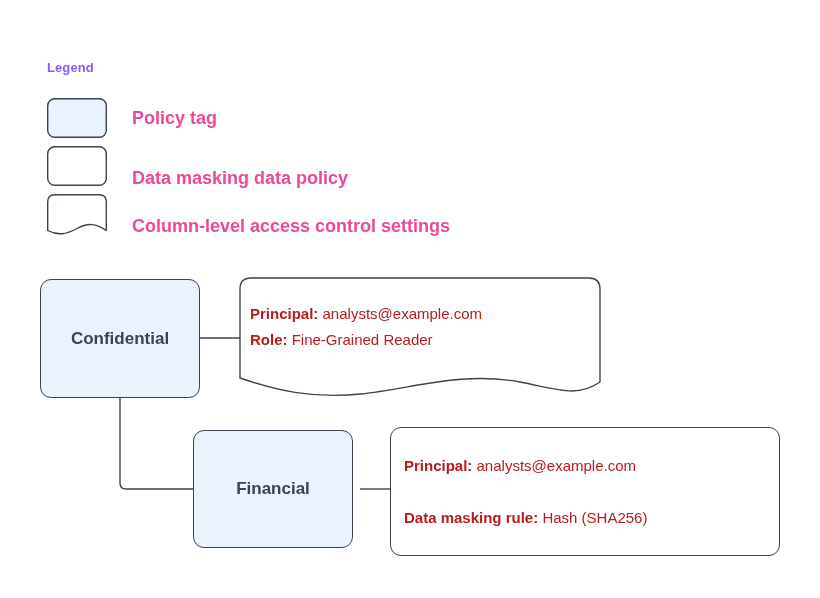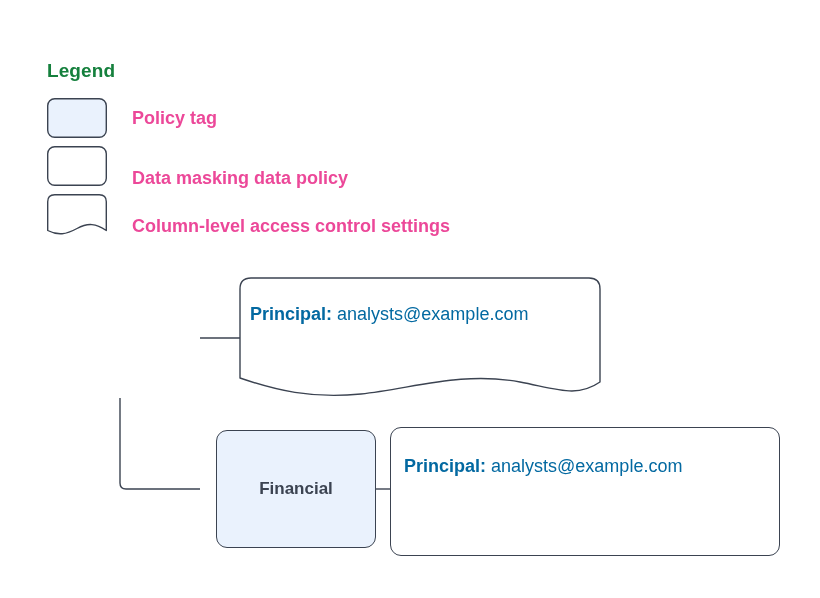--- a/index.html
+++ b/index.html
@@ -18,24 +18,24 @@
     height: 598px;
     background: #ffffff;
     overflow: hidden;
   }
 
   
   #legend-title {
     position: absolute;
     left: 47px;
     top: 60px;
-    font-size: 19px;
+    font-size: 13px;
     font-weight: bold;
     letter-spacing: 0.1px;
-    color: #15803d;
+    color: #8b5cf6;
   }
   .legend-row {
     position: absolute;
     left: 47px;
   }
   .legend-swatch {
     position: absolute;
     left: 0;
     top: 0;
     width: 60px;
@@ -72,22 +72,22 @@
     background: #ffffff;
   }
   .callout-doc {
     position: absolute;
   }
   .callout-doc svg {
     display: block;
   }
   .callout-text {
     position: absolute;
-    font-size: 18px;
-    color: #0369a1;
+    font-size: 15px;
+    color: #b91c1c;
     line-height: 26px;
     white-space: nowrap;
   }
   .callout-text .k {
     font-weight: bold;
   }
   .callout-text .v {
     font-weight: normal;
   }
 
@@ -138,43 +138,54 @@
 
   <svg id="connectors" viewBox="0 0 820 598">
 
     <path d="M 200 338 L 240 338" fill="none" stroke="#3b4351" stroke-width="1.4"></path>
 
     <path d="M 120 398 L 120 483 Q 120 489 126 489 L 200 489" fill="none" stroke="#3b4351" stroke-width="1.4"></path>
 
     <path d="M 360 489 L 390 489" fill="none" stroke="#3b4351" stroke-width="1.4"></path>
   </svg>
 
+  <div class="node" style="left:40px; top:279px; width:160px; height:119px;">
+    <span>Confidential</span>
+  </div>
 
-  <div class="node" style="left:216px; top:430px; width:160px; height:118px;">
+  <div class="node" style="left:193px; top:430px; width:160px; height:118px;">
     <span>Financial</span>
   </div>
 
   <div class="callout-doc" style="left:239px; top:277px; width:363px; height:122px;">
     <svg width="363" height="122" viewBox="0 0 363 122">
       <path d="M 1 12
                Q 1 1 12 1
                L 350 1
                Q 361 1 361 12
                L 361 105
                C 338 121 318 112 281 105
                C 222 94 172 112 122 117
                C 72 122 36 113 1 101
                Z" fill="#ffffff" stroke="#3b4351" stroke-width="1.4" stroke-linejoin="round"></path>
     </svg>
     <div class="callout-text" style="left:11px; top:24px;">
       <span class="k">Principal:</span>
       <span class="v">analysts@example.com</span>
     </div>
+    <div class="callout-text" style="left:11px; top:50px;">
+      <span class="k">Role:</span>
+      <span class="v">Fine-Grained Reader</span>
+    </div>
   </div>
 
   <div class="callout-rect" style="left:390px; top:427px; width:390px; height:129px;">
     <div class="callout-text" style="left:13px; top:25px;">
       <span class="k">Principal:</span>
       <span class="v">analysts@example.com</span>
     </div>
+    <div class="callout-text" style="left:13px; top:77px;">
+      <span class="k">Data masking rule:</span>
+      <span class="v">Hash (SHA256)</span>
+    </div>
   </div>
 
 </div>
 
 </body></html>

